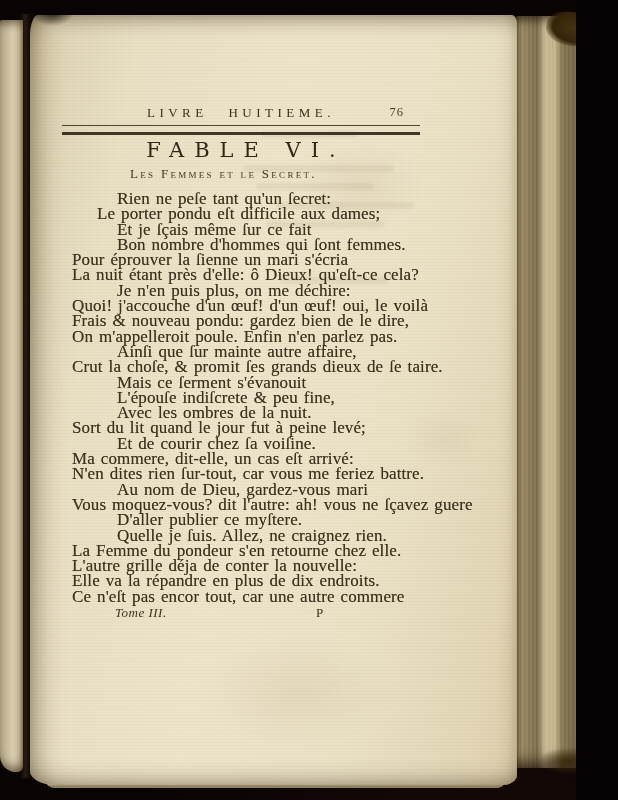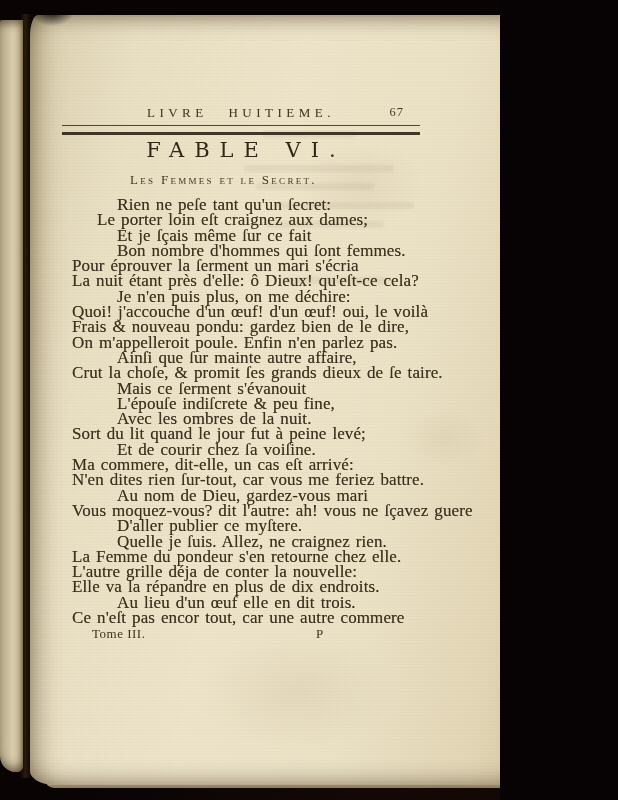--- a/index.html
+++ b/index.html
@@ -1,17 +1,17 @@
 <!DOCTYPE html>
 <html><head>
 <meta charset="utf-8">
 <style>
   html,body{margin:0;padding:0;}
   body{width:618px;height:800px;background:#070203;font-family:"Liberation Serif","DejaVu Serif",serif;}
-  .scene{position:relative;width:500px;height:800px;background:
+  .scene{position:relative;width:576px;height:800px;background:
     radial-gradient(ellipse 500px 300px at 85% 105%, rgba(60,30,15,0.25), transparent 70%),
     #0a0304;overflow:hidden;}
 
   
   .facing-page{position:absolute;left:0;top:20px;width:23px;height:752px;
     background:linear-gradient(90deg,#b3a687 0%,#d9cdae 55%,#cabd9c 100%);
     border-radius:2px 0 6px 16px;
     box-shadow:inset -5px 0 7px -3px rgba(80,60,30,0.55), inset 0 10px 8px -6px rgba(40,25,10,0.5), inset 0 -12px 10px -7px rgba(40,25,10,0.5);}
   
   .gutter-crease{position:absolute;left:20px;top:14px;width:13px;height:764px;
@@ -44,29 +44,29 @@
   .g5{left:236px;top:206px;width:118px;}
   .g6{left:250px;top:262px;width:108px;}
 
   
   .text-area{position:absolute;left:32px;top:88px;width:358px;color:#39301f;}
   .running-head-row{position:relative;height:19px;text-align:center;}
   .running-head{font-size:13px;letter-spacing:4.5px;word-spacing:13px;color:#3b321f;}
   .page-number{position:absolute;right:16px;top:2px;font-size:12.5px;letter-spacing:1px;color:#453b26;}
   .double-rule{margin-top:3px;height:6px;border-top:1px solid rgba(52,43,26,0.85);border-bottom:3px solid rgba(45,37,22,0.9);}
   .fable-title{margin-top:3px;text-align:center;font-family:"DejaVu Serif",serif;font-size:21px;letter-spacing:10px;color:#2f2818;padding-left:10px;}
-  .fable-subtitle{margin-top:10px;margin-left:68px;font-variant:small-caps;font-size:13px;letter-spacing:2.3px;color:#413823;}
+  .fable-subtitle{margin-top:4px;margin-left:68px;font-variant:small-caps;font-size:13px;letter-spacing:2.3px;color:#413823;}
   .poem{margin-top:9px;font-size:17px;line-height:15.3px;letter-spacing:0.1px;word-spacing:1.6px;color:#3a311e;text-shadow:0 0 0.5px rgba(58,49,30,0.55);}
   .poem-line{white-space:nowrap;}
   .l0{padding-left:10px;}
   .l1{padding-left:35px;}
   .l2{padding-left:55px;}
   .poem-line.lead::first-letter{font-size:17.5px;line-height:10px;}
   .footer-row{position:relative;margin-top:1px;height:18px;font-size:13px;}
-  .tome-label{position:absolute;left:30px;top:0;letter-spacing:0.5px;color:#3d3421;}
+  .tome-label{position:absolute;left:53px;top:0;font-style:italic;letter-spacing:0.5px;color:#3d3421;}
   .signature-letter{position:absolute;left:254px;top:0;color:#3d3421;}
 
   
   .under-pages{position:absolute;left:45px;top:779px;width:460px;height:9px;z-index:2;
     background:linear-gradient(180deg,#b9ab84,#8a7c58);border-radius:0 0 18px 22px;}
 
   
   .fore-edge{position:absolute;left:516px;top:16px;width:72px;height:752px;z-index:2;
     background:
       linear-gradient(90deg, rgba(60,45,20,0.5) 0%, rgba(0,0,0,0) 7%, rgba(0,0,0,0.18) 30%, rgba(238,224,188,0.55) 40%, rgba(238,224,188,0.5) 54%, rgba(0,0,0,0.12) 64%, rgba(35,24,8,0.42) 100%),
@@ -98,34 +98,34 @@
     <div class="ghost g2"></div>
     <div class="ghost g3"></div>
     <div class="ghost g4"></div>
     <div class="ghost g5"></div>
     <div class="ghost g6"></div>
 
     <div class="text-area">
 
       <div class="running-head-row">
         <span class="running-head">LIVRE HUITIEME.</span>
-        <span class="page-number">67</span>
+        <span class="page-number">76</span>
       </div>
 
       <div class="double-rule"></div>
 
       <div class="fable-title">FABLE VI.</div>
       <div class="fable-subtitle">Les Femmes et le Secret.</div>
 
       <div class="poem">
         <div class="poem-line l2 lead">Rien ne peſe tant qu'un ſecret:</div>
-        <div class="poem-line l1">Le porter loin eſt craignez aux dames;</div>
+        <div class="poem-line l1">Le porter pondu eſt difficile aux dames;</div>
         <div class="poem-line l2">Et je ſçais même ſur ce fait</div>
         <div class="poem-line l2">Bon nombre d'hommes qui ſont femmes.</div>
-        <div class="poem-line l0">Pour éprouver la ſerment un mari s'écria</div>
+        <div class="poem-line l0">Pour éprouver la ſienne un mari s'écria</div>
         <div class="poem-line l0">La nuit étant près d'elle: ô Dieux! qu'eſt-ce cela?</div>
         <div class="poem-line l2">Je n'en puis plus, on me déchire:</div>
         <div class="poem-line l0">Quoi! j'accouche d'un œuf! d'un œuf! oui, le voilà</div>
         <div class="poem-line l0">Frais &amp; nouveau pondu: gardez bien de le dire,</div>
         <div class="poem-line l0">On m'appelleroit poule. Enfin n'en parlez pas.</div>
         <div class="poem-line l2">Ainſi que ſur mainte autre affaire,</div>
         <div class="poem-line l0">Crut la choſe, &amp; promit ſes grands dieux de ſe taire.</div>
         <div class="poem-line l2">Mais ce ſerment s'évanouit</div>
         <div class="poem-line l2">L'épouſe indiſcrete &amp; peu fine,</div>
         <div class="poem-line l2">Avec les ombres de la nuit.</div>
@@ -133,21 +133,20 @@
         <div class="poem-line l2">Et de courir chez ſa voiſine.</div>
         <div class="poem-line l0">Ma commere, dit-elle, un cas eſt arrivé:</div>
         <div class="poem-line l0">N'en dites rien ſur-tout, car vous me feriez battre.</div>
         <div class="poem-line l2">Au nom de Dieu, gardez-vous mari</div>
         <div class="poem-line l0">Vous moquez-vous? dit l'autre: ah! vous ne ſçavez guere</div>
         <div class="poem-line l2">D'aller publier ce myſtere.</div>
         <div class="poem-line l2">Quelle je ſuis. Allez, ne craignez rien.</div>
         <div class="poem-line l0">La Femme du pondeur s'en retourne chez elle.</div>
         <div class="poem-line l0">L'autre grille déja de conter la nouvelle:</div>
         <div class="poem-line l0">Elle va la répandre en plus de dix endroits.</div>
-        <div class="poem-line l2">Au lieu d'un œuf elle en dit trois.</div>
         <div class="poem-line l0">Ce n'eſt pas encor tout, car une autre commere</div>
       </div>
 
       <div class="footer-row">
         <span class="tome-label">Tome III.</span>
         <span class="signature-letter">P</span>
       </div>
 
     </div>
   </div>

